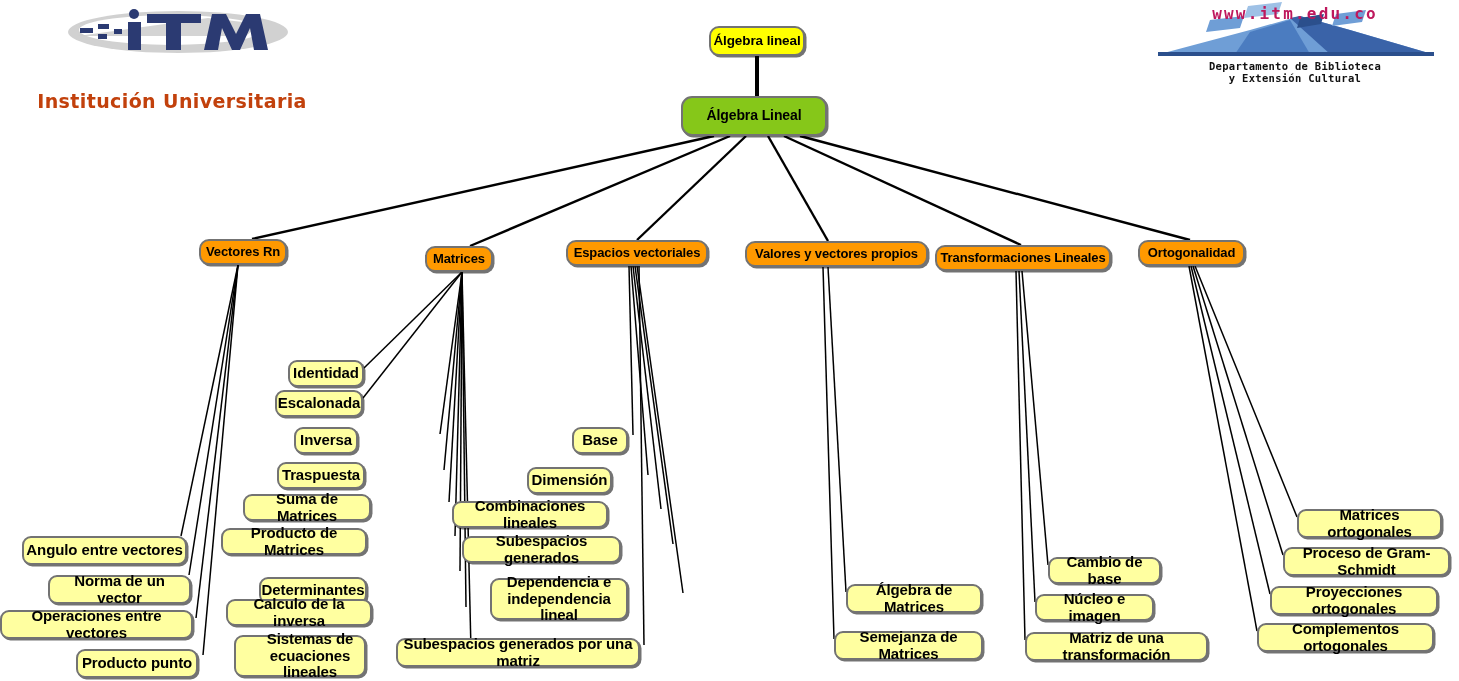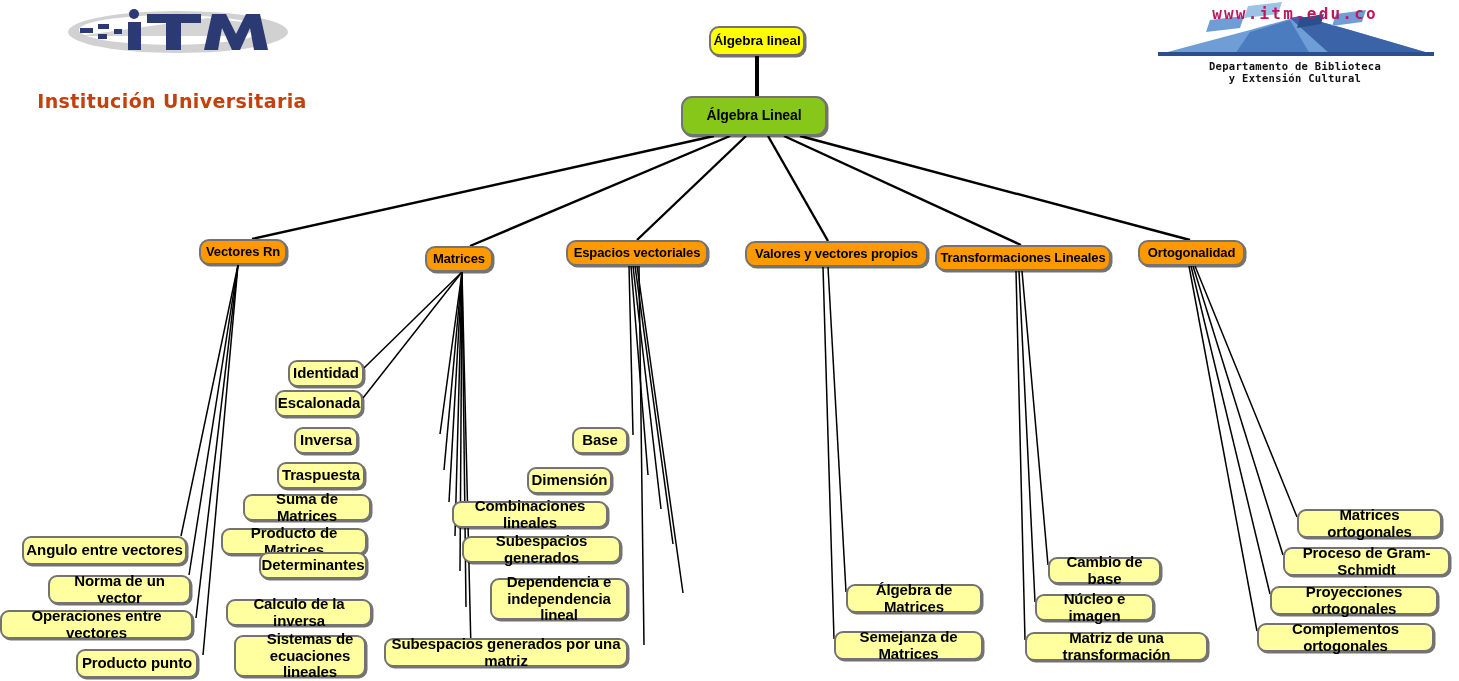--- a/index.html
+++ b/index.html
@@ -153,31 +153,31 @@
     <div class="node yellow leaf" style="left: 22px; top: 536px; width: 165px; height: 29px;"><span>Angulo entre vectores</span></div>
     <div class="node yellow leaf" style="left: 48px; top: 575px; width: 143px; height: 29px;"><span>Norma de un vector</span></div>
     <div class="node yellow leaf" style="left: 0px; top: 610px; width: 193px; height: 29px;"><span>Operaciones entre vectores</span></div>
     <div class="node yellow leaf" style="left: 76px; top: 649px; width: 122px; height: 29px;"><span>Producto punto</span></div>
     <div class="node yellow leaf" style="left: 288px; top: 360px; width: 76px; height: 27px;"><span>Identidad</span></div>
     <div class="node yellow leaf" style="left: 275px; top: 390px; width: 88px; height: 27px;"><span>Escalonada</span></div>
     <div class="node yellow leaf" style="left: 294px; top: 427px; width: 64px; height: 27px;"><span>Inversa</span></div>
     <div class="node yellow leaf" style="left: 277px; top: 462px; width: 88px; height: 27px;"><span>Traspuesta</span></div>
     <div class="node yellow leaf" style="left: 243px; top: 494px; width: 128px; height: 27px;"><span>Suma de Matrices</span></div>
     <div class="node yellow leaf" style="left: 221px; top: 528px; width: 146px; height: 27px;"><span>Producto de Matrices</span></div>
-    <div class="node yellow leaf" style="left: 259px; top: 552px; width: 108px; height: 27px;"><span>Determinantes</span></div>
+    <div class="node yellow leaf" style="left: 259px; top: 577px; width: 108px; height: 27px;"><span>Determinantes</span></div>
     <div class="node yellow leaf" style="left: 226px; top: 599px; width: 146px; height: 27px;"><span>Calculo de la inversa</span></div>
     <div class="node yellow leaf" style="left: 234px; top: 635px; width: 132px; height: 42px; padding-left: 20px;"><span>Sistemas de
 ecuaciones lineales</span></div>
     <div class="node yellow leaf" style="left: 572px; top: 427px; width: 56px; height: 27px;"><span>Base</span></div>
     <div class="node yellow leaf" style="left: 527px; top: 467px; width: 85px; height: 27px;"><span>Dimensión</span></div>
     <div class="node yellow leaf" style="left: 452px; top: 501px; width: 156px; height: 27px;"><span>Combinaciones lineales</span></div>
     <div class="node yellow leaf" style="left: 462px; top: 536px; width: 159px; height: 27px;"><span>Subespacios generados</span></div>
     <div class="node yellow leaf" style="left: 490px; top: 578px; width: 138px; height: 42px;"><span>Dependencia e
 independencia lineal</span></div>
-    <div class="node yellow leaf" style="left: 384px; top: 638px; width: 244px; height: 29px;"><span>Subespacios generados por una matriz</span></div>
+    <div class="node yellow leaf" style="left: 396px; top: 638px; width: 244px; height: 29px;"><span>Subespacios generados por una matriz</span></div>
     <div class="node yellow leaf" style="left: 846px; top: 584px; width: 136px; height: 29px;"><span>Álgebra de Matrices</span></div>
     <div class="node yellow leaf" style="left: 834px; top: 631px; width: 149px; height: 29px;"><span>Semejanza de Matrices</span></div>
     <div class="node yellow leaf" style="left: 1048px; top: 557px; width: 113px; height: 27px;"><span>Cambio de base</span></div>
     <div class="node yellow leaf" style="left: 1035px; top: 594px; width: 119px; height: 27px;"><span>Núcleo e imagen</span></div>
     <div class="node yellow leaf" style="left: 1025px; top: 632px; width: 183px; height: 29px;"><span>Matriz de una transformación</span></div>
     <div class="node yellow leaf" style="left: 1297px; top: 509px; width: 145px; height: 29px;"><span>Matrices ortogonales</span></div>
     <div class="node yellow leaf" style="left: 1283px; top: 547px; width: 167px; height: 29px;"><span>Proceso de Gram-Schmidt</span></div>
     <div class="node yellow leaf" style="left: 1270px; top: 586px; width: 168px; height: 29px;"><span>Proyecciones ortogonales</span></div>
     <div class="node yellow leaf" style="left: 1257px; top: 623px; width: 177px; height: 29px;"><span>Complementos ortogonales</span></div>
   </div>

